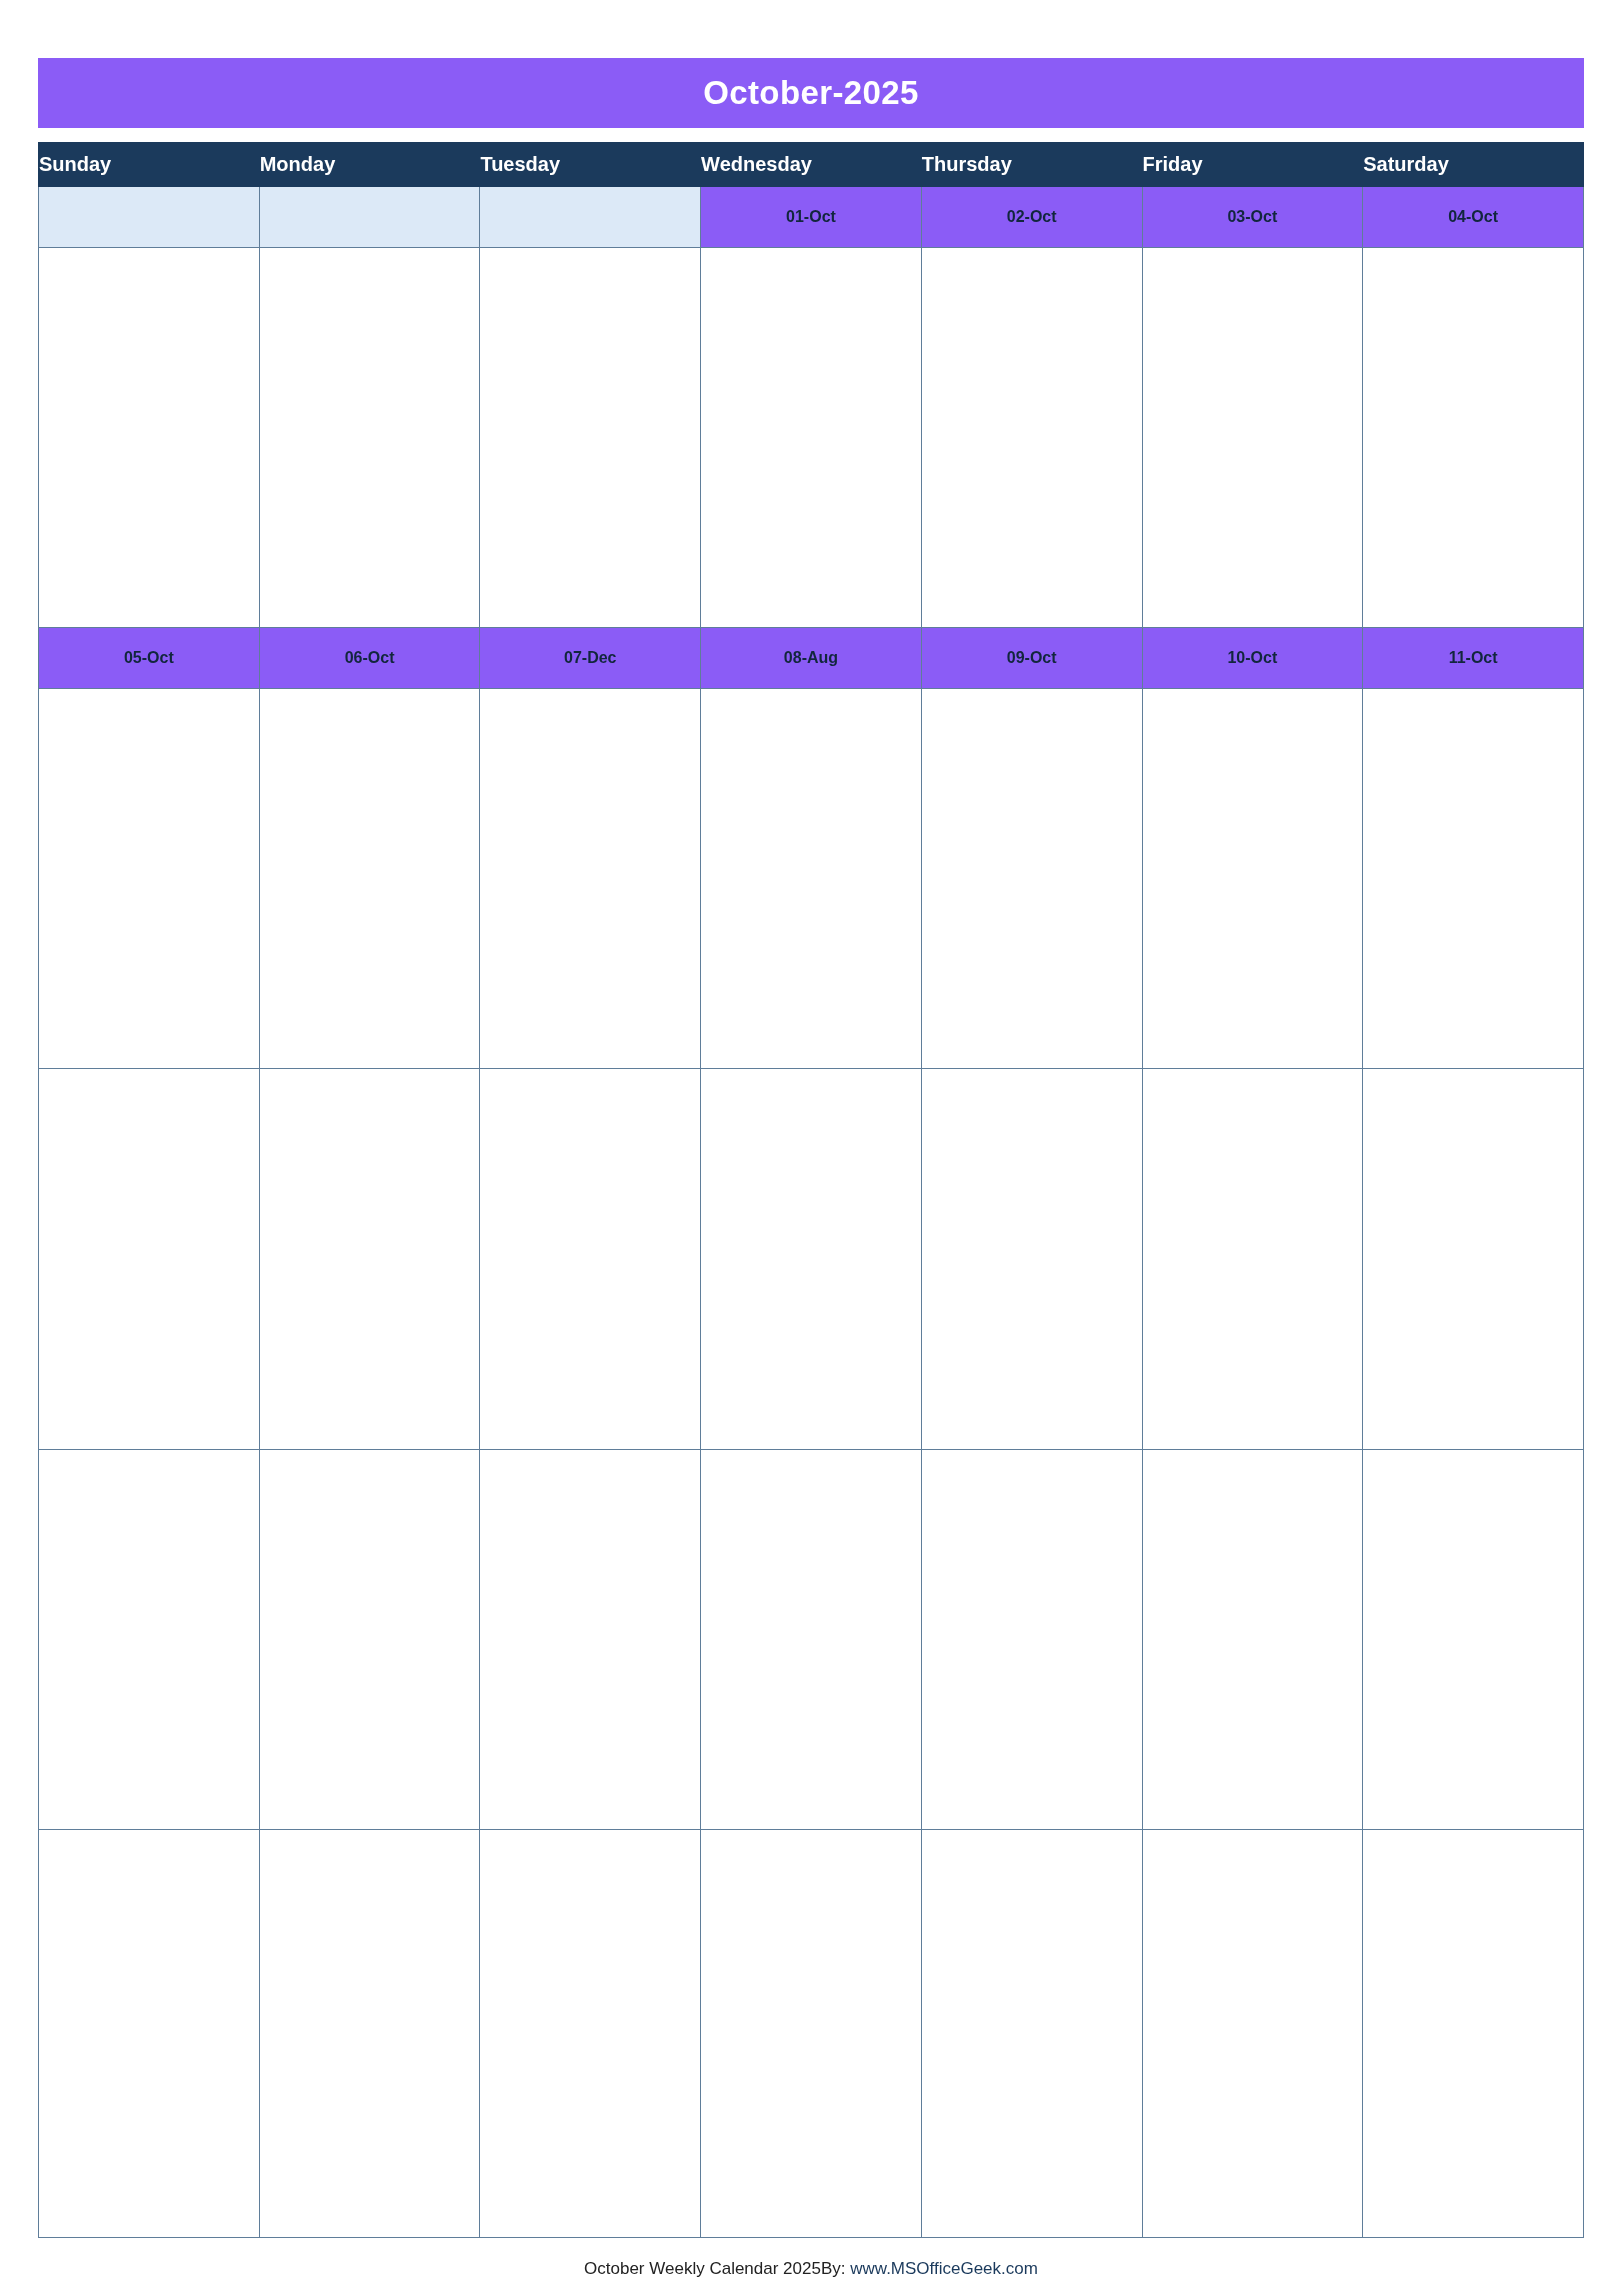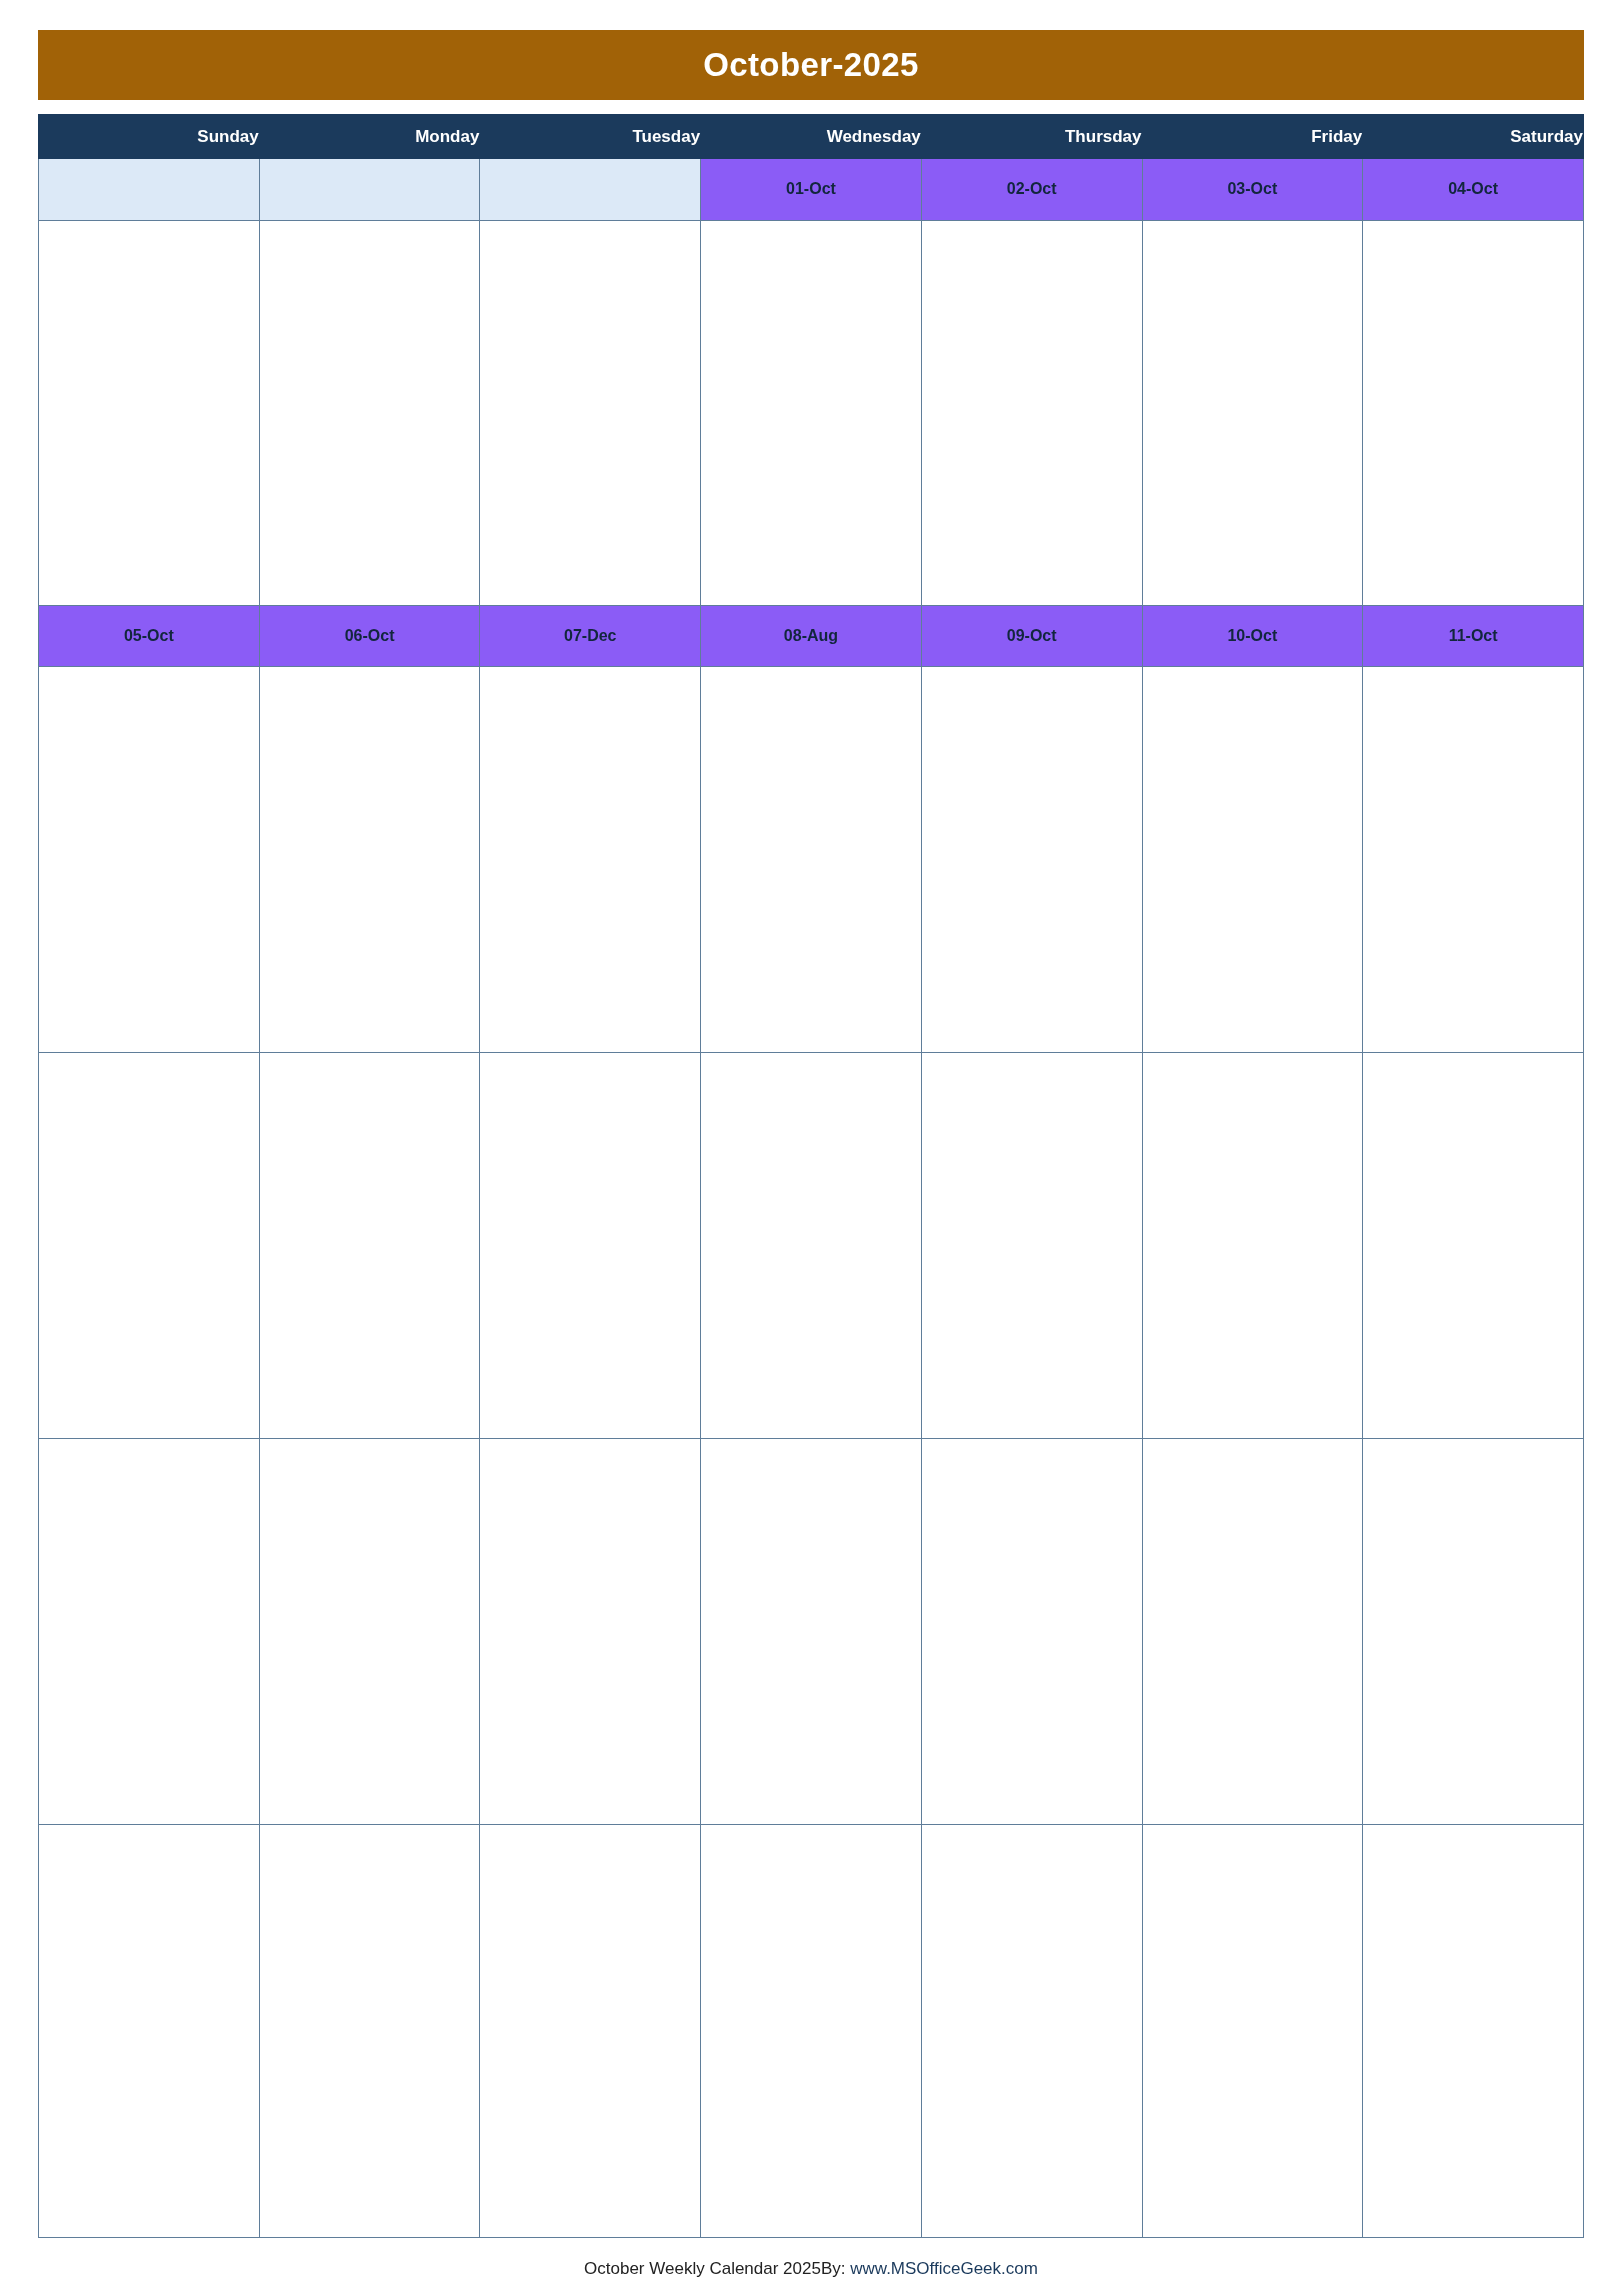--- a/index.html
+++ b/index.html
@@ -17,51 +17,52 @@
   .page {
     width: 1622px;
     height: 2293px;
     box-sizing: border-box;
     padding: 30px 38px 0 38px;
     display: flex;
     flex-direction: column;
     position: relative;
   }
   .title-bar {
-    background: #a16207;
+    background: #8b5cf6;
     color: #ffffff;
     height: 70px;
     display: flex;
     align-items: center;
     justify-content: center;
     margin-bottom: 14.3px;
+    margin-top: 28px;
   }
   .title-bar .title-text {
     font-size: 33px;
     font-weight: bold;
     letter-spacing: 0.4px;
   }
   table.calendar {
     border-collapse: collapse;
     table-layout: fixed;
     width: 100%;
     flex: 1 1 auto;
   }
   table.calendar th,
   table.calendar td {
     border: 0.9px solid #5f7d99;
     padding: 0;
   }
   thead th.dow {
     background: #1b3A5C;
     color: #ffffff;
-    font-size: 17px;
+    font-size: 20px;
     font-weight: bold;
     height: 43px;
-    text-align: right;
+    text-align: left;
     border: 0.9px solid #1b3A5C;
   }
   td.date-cell {
     background: #8b5cf6;
     height: 39px;
     text-align: center;
     font-size: 16px;
     font-weight: bold;
     color: #12263d;
     vertical-align: middle;

